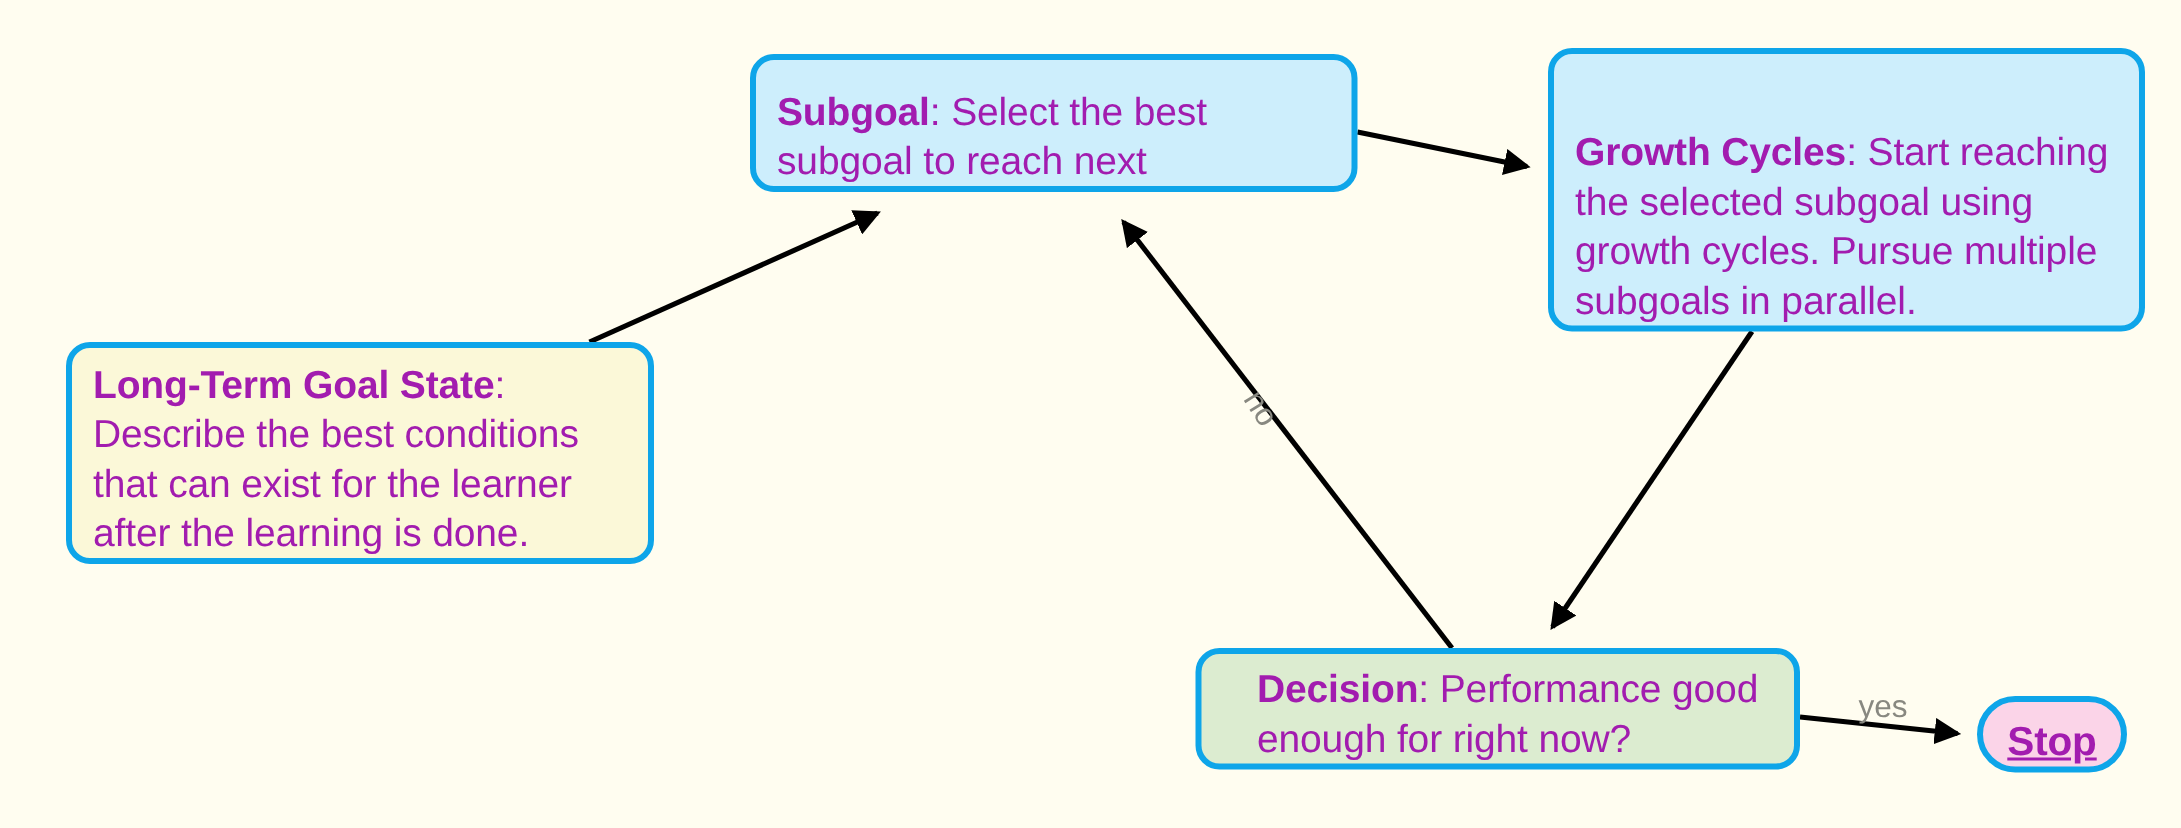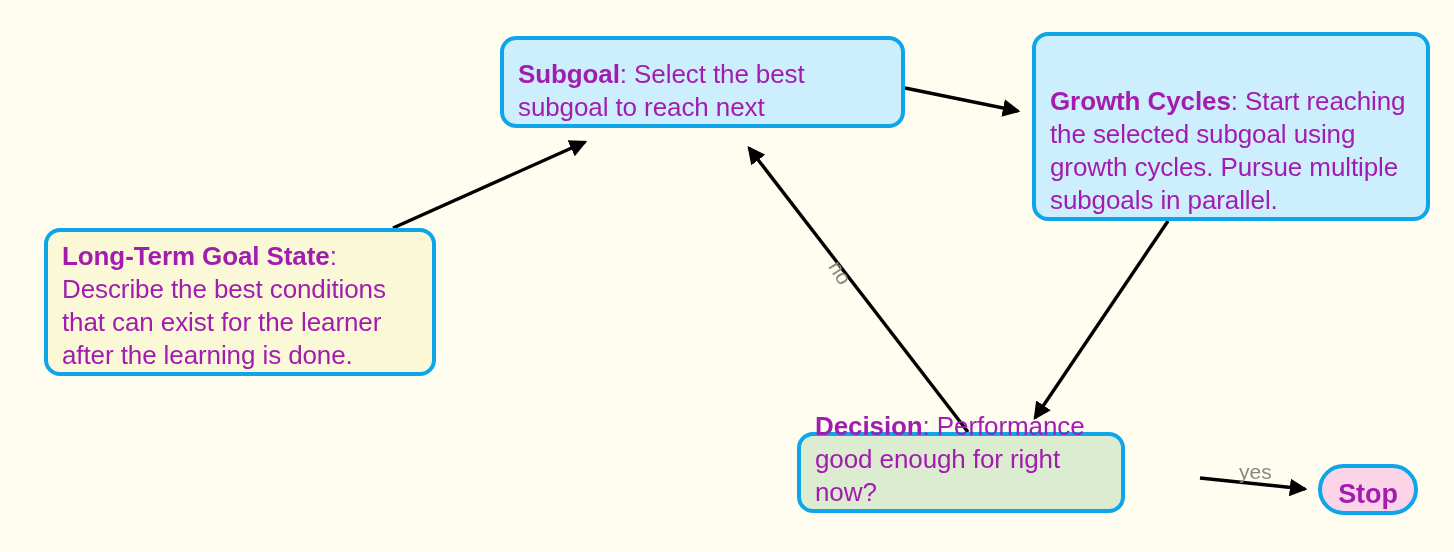--- a/index.html
+++ b/index.html
@@ -53,32 +53,33 @@
   #node-longterm {
     left: 22px; top: 228px; width: 392px; height: 148px; margin-left: 22px;
   }
   #node-subgoal {
     left: 500px; top: 36px; width: 405px; height: 92px;
   }
   #node-growth {
     left: 1032px; top: 32px; width: 398px; height: 189px;
   }
   #node-decision {
-    left: 797px; top: 432px; width: 328px; height: 81px;
+    left: 797px; top: 432px; width: 403px; height: 81px; padding-left: 23px;
   }
   #node-stop {
     left: 1318px; top: 464px; width: 100px; height: 51px;
     border-radius: 26px;
     justify-content: center;
     font-weight: bold;
     font-size: 27px;
   }
   #node-stop .inner {
     padding: 0;
     text-align: center;
+    text-decoration: underline;
   }
 
   .edge-label {
     position: absolute;
     color: #888880;
     font-size: 21px;
     line-height: 21px;
     white-space: nowrap;
   }
   #label-no {

